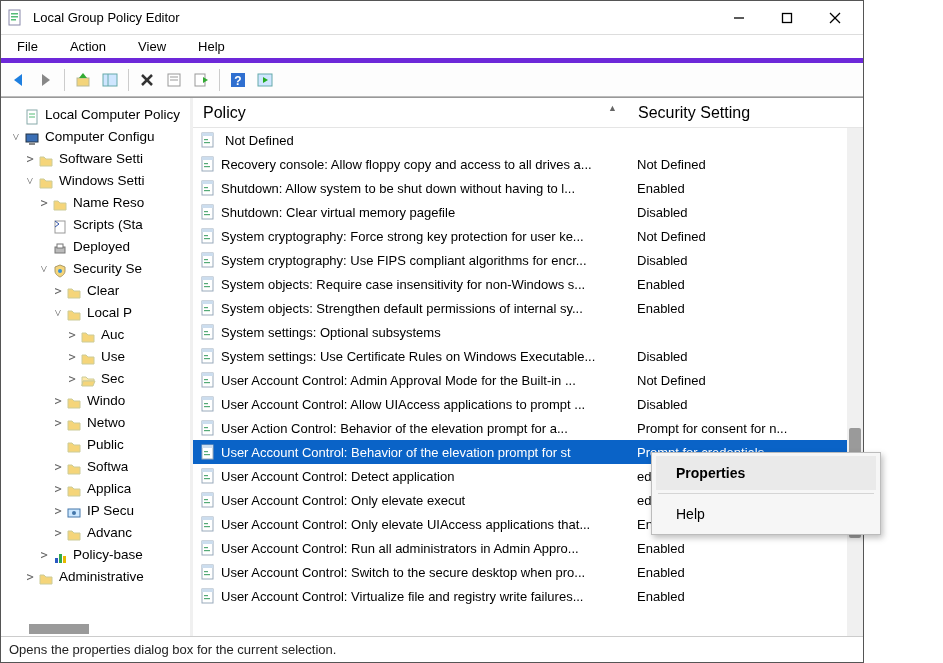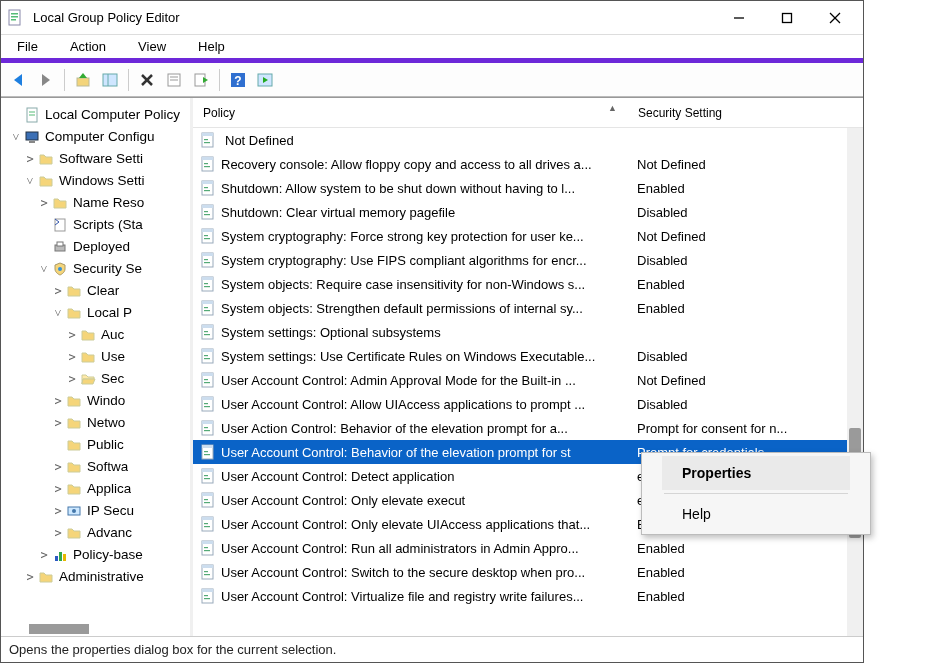--- a/index.html
+++ b/index.html
@@ -12,44 +12,44 @@
   .win-btn { width: 48px; height: 32px; display: flex; align-items: center; justify-content: center; font-size: 14px; }
   .menubar { height: 28px; display: flex; align-items: center; padding: 0 6px; gap: 12px; border-bottom: 5px solid #6d28d9; }
   .menubar .menu-item { padding: 3px 10px; }
   .toolbar { height: 34px; display: flex; align-items: center; padding: 0 6px; gap: 3px; border-bottom: 1px solid #bbb; background: #fdfdfd;}
   .tb-btn { width: 24px; height: 24px; display: flex; align-items: center; justify-content: center; border:1px solid transparent;}
   .tb-sep { width: 1px; height: 22px; background: #ccc; margin: 0 3px;}
   .body { flex: 1; display: flex; min-height: 0; border-top: 1px solid #999;}
   .tree-pane { width: 192px; border-right: 3px solid #f0f0f0; overflow: hidden; position: relative; padding-top: 6px;}
   .tree-pane .scroll-hint { position:absolute; bottom:2px; left:28px; width:60px; height:10px; background:#9a9a9a;}
   .tree { list-style:none; font-size: 13.5px; line-height: 22px; color:#000;}
-  .tree li { white-space: nowrap; display:flex;align-items:center;}
+  .tree li { white-space: nowrap; display:flex;align-items:flex-end;}
   .tree .twisty { display:inline-block; width:14px; text-align:center; color:#666; font-size:12px; font-family:monospace;}
   .tree .ticon { width:18px; height:18px; margin-right:4px; display:inline-flex;align-items:center;justify-content:center;}
   .tree .lbl { overflow:hidden; text-overflow:clip;}
   .ind1 { padding-left: 8px;}
   .ind2 { padding-left: 22px;}
   .ind3 { padding-left: 36px;}
   .ind4 { padding-left: 50px;}
   .ind5 { padding-left: 64px;}
   .list-pane { flex:1; display:flex; flex-direction:column; position:relative; }
   .list-header { display:flex; height: 30px; align-items:center; border-bottom: 1px solid #e5e5e5; background:#fff;}
-  .list-header .col { padding: 4px 10px; font-size:12px; }
+  .list-header .col { padding: 4px 10px; font-size:16px; }
   .col-policy { width: 435px; }
   .col-set { flex:1; }
   .sort-caret{font-size:9px;color:#666;position:absolute;left:415px;top:5px;}
   .list-body { flex:1; overflow:hidden; position:relative;}
   .row { display:flex; align-items:center; height:24px; padding-left:4px;}
   .row .ricon { width:22px; display:flex;align-items:center;justify-content:center;}
   .row .rpolicy { width: 412px; padding-left:2px; white-space:nowrap; overflow:hidden; text-overflow:ellipsis; }
   .row .rset { flex:1; padding-left:6px; white-space:nowrap; overflow:hidden; text-overflow:ellipsis;}
   .row.selected { background:#0a63c7; color:#fff; }
   .vscroll { position:absolute; right:0; top:30px; bottom:0; width:16px; background:#f0f0f0;}
   .vscroll .thumb { position:absolute; left:2px; right:2px; top:300px; height:110px; background:#9a9a9a; border-radius:2px;}
-  .ctx-menu { position:absolute; left:448px; top:354px; width:230px; background:#f6f6f6; border:1px solid #bcbcbc; box-shadow:2px 3px 6px rgba(0,0,0,0.25); padding:3px 20px; z-index:50;}
+  .ctx-menu { position:absolute; left:458px; top:354px; width:230px; background:#f6f6f6; border:1px solid #bcbcbc; box-shadow:2px 3px 6px rgba(0,0,0,0.25); padding:3px 4px; z-index:50;}
   .ctx-item { height:34px; display:flex; align-items:center; padding:0 20px; font-size:14px;}
   .ctx-item.hl { background:#eaeaea; font-weight:600;}
   .ctx-sep { height:1px; background:#d5d5d5; margin:3px 2px;}
   .statusbar { height:26px; border-top:1px solid #ccc; display:flex;align-items:center; padding:0 8px; font-size:13px; color:#222;}
   svg { display:block; }
 </style>
 </head>
 <body>
 
 <div class="window">

